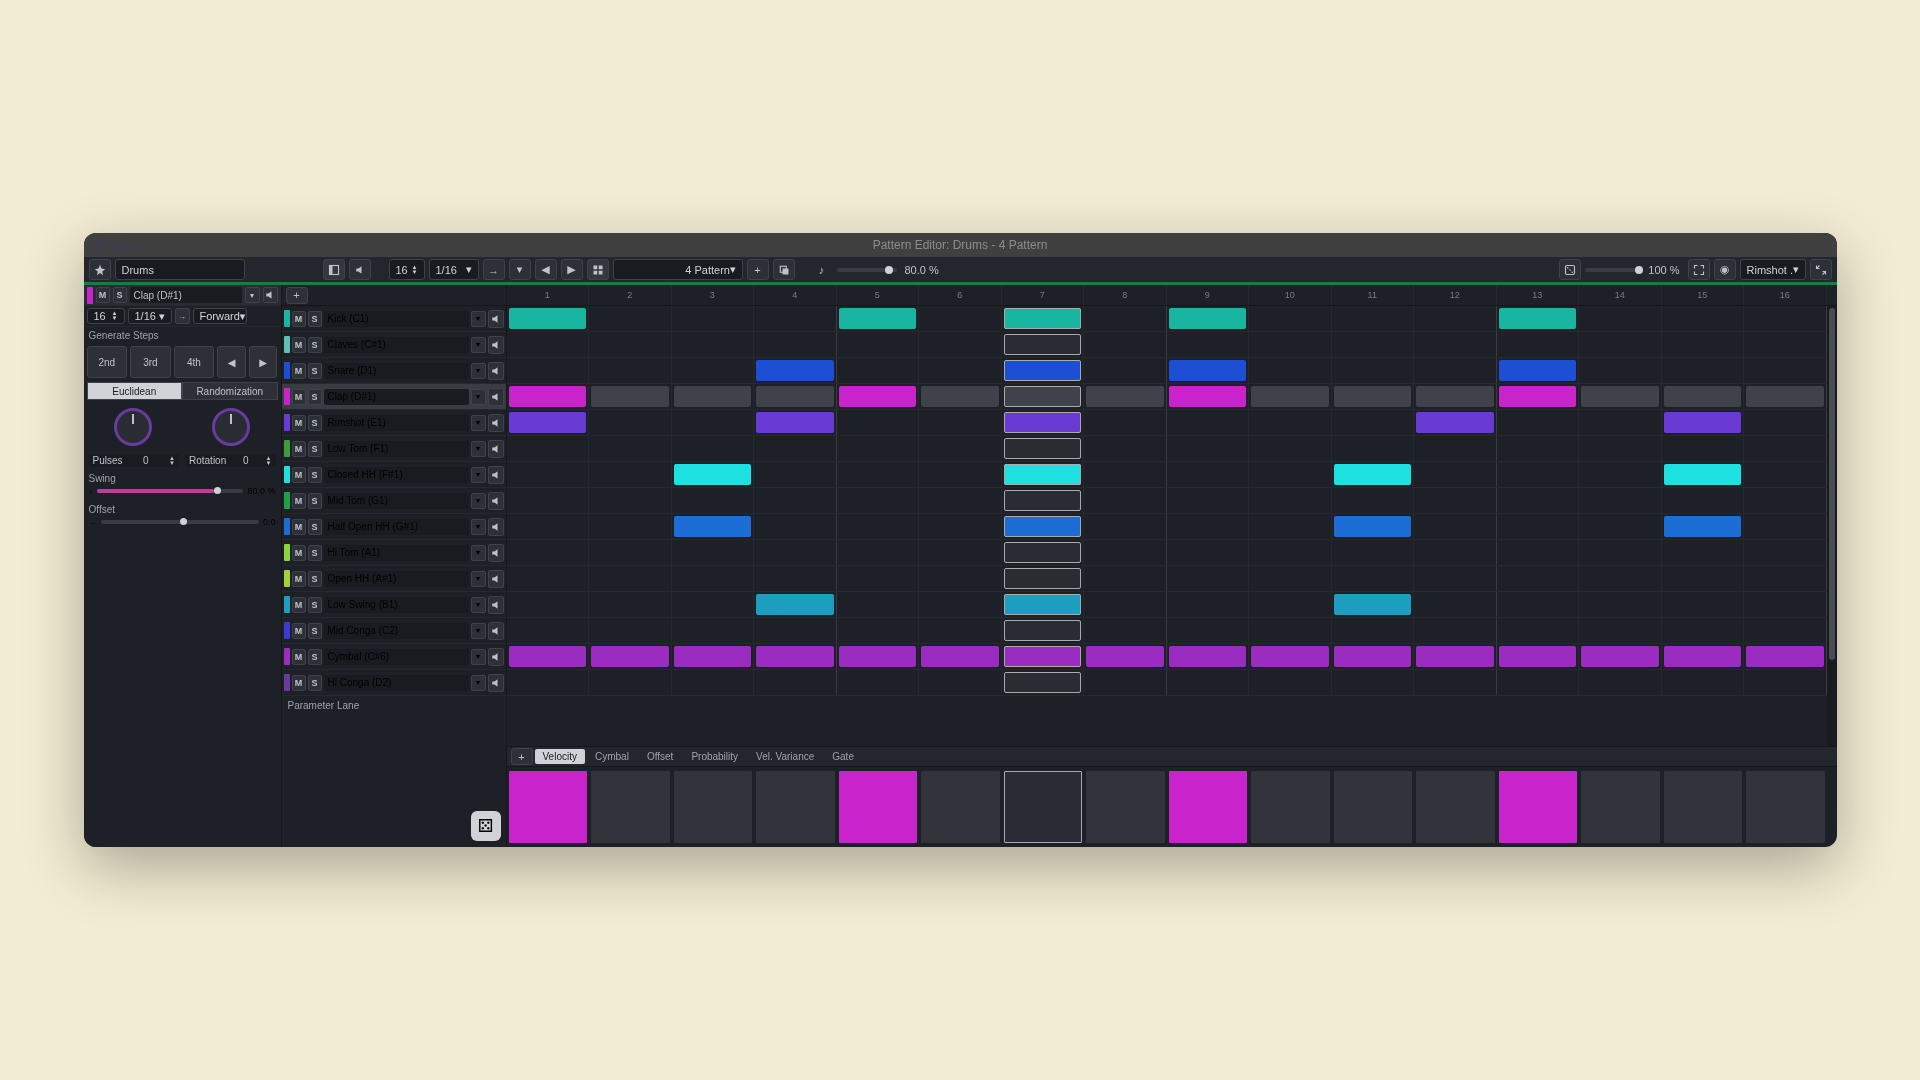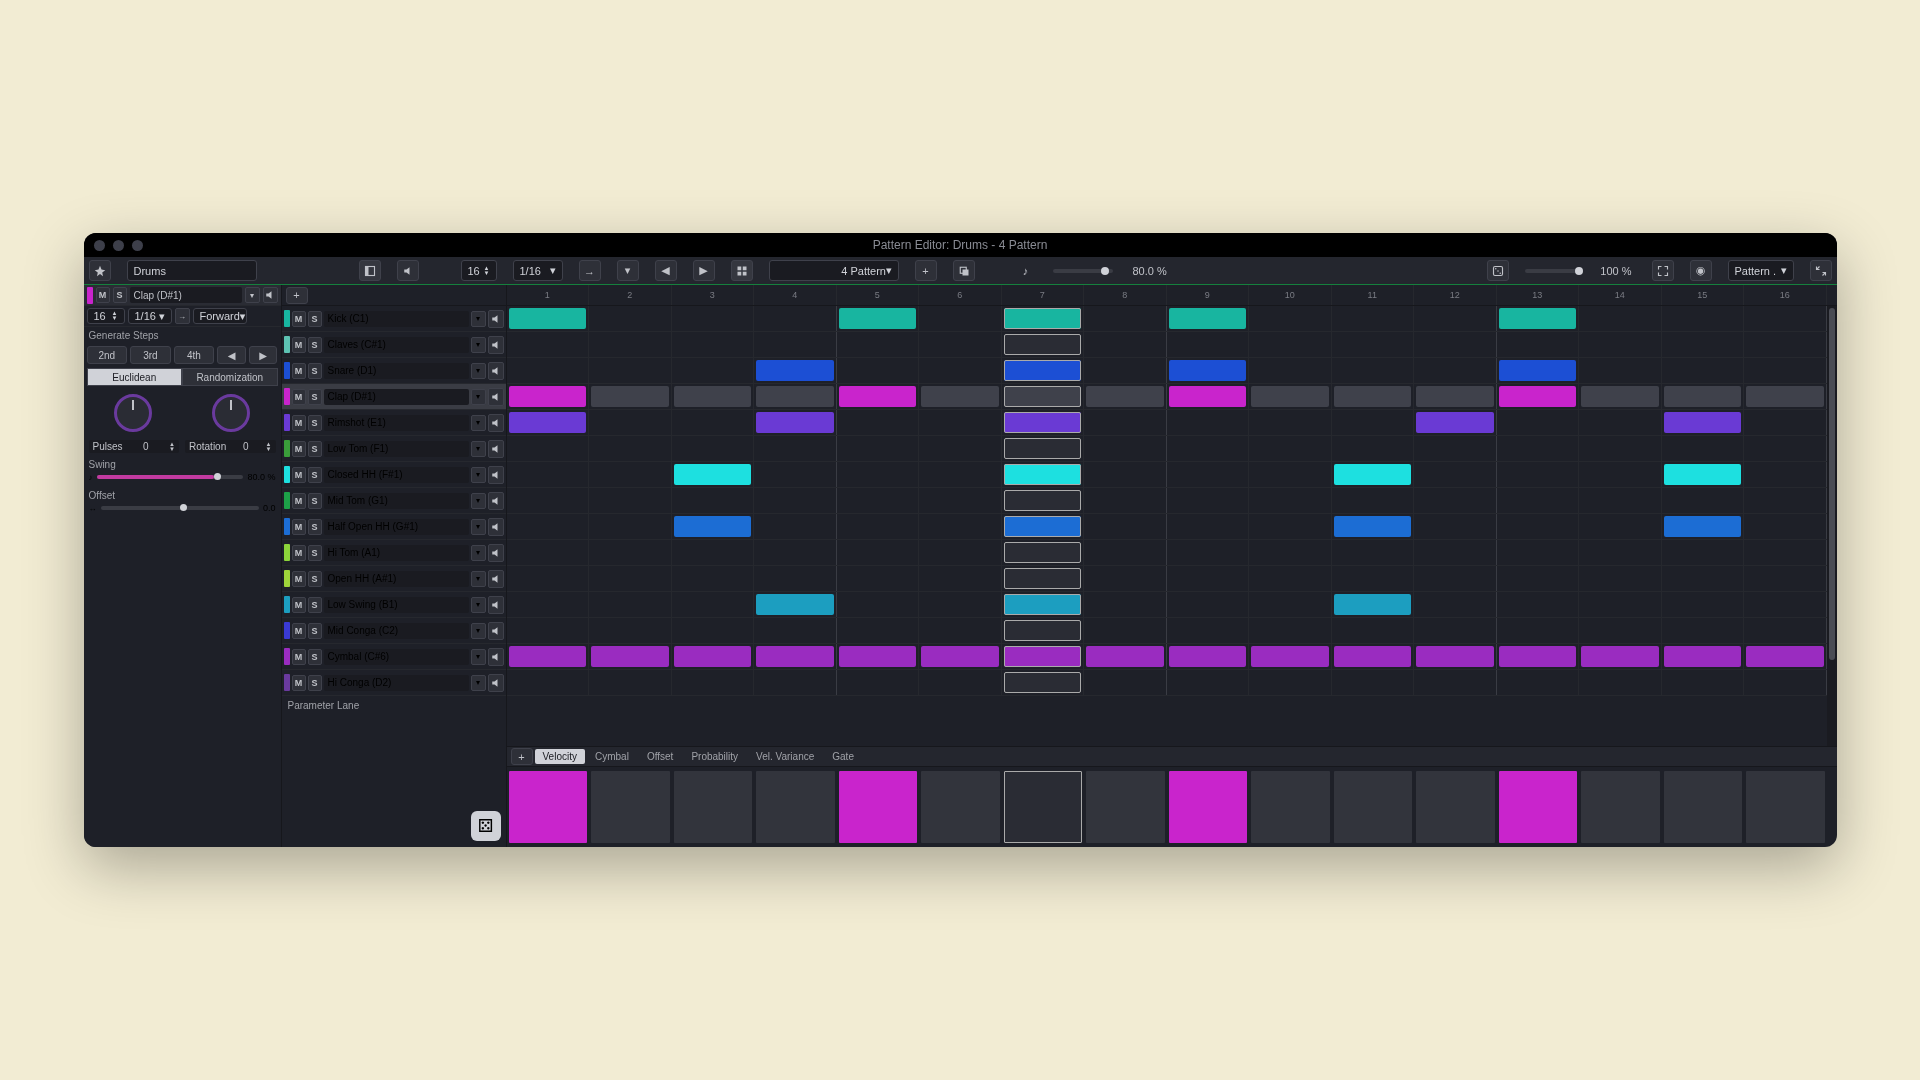--- a/index.html
+++ b/index.html
@@ -1,39 +1,39 @@
 <!DOCTYPE html>
 <html><head>
 <meta charset="utf-8">
 <style>
 * { margin:0; padding:0; box-sizing:border-box; font-family:-apple-system,Helvetica,Arial,sans-serif; }
 body { background:#f2ecd3; width:1920px; height:1080px; display:flex; align-items:center; justify-content:center; }
 .window { width:1753px; height:614px; background:#1e2028; border-radius:12px; overflow:hidden; box-shadow:0 20px 60px rgba(0,0,0,0.3); display:flex; flex-direction:column; }
-.titlebar { height:24px; background:#000000; display:flex; align-items:center; padding:0 10px; position:relative; }
+.titlebar { height:24px; background:#404040; display:flex; align-items:center; padding:0 10px; position:relative; }
 .traffic { display:flex; gap:8px; }
 .dot { width:11px; height:11px; border-radius:50%; background:#3d3f4a; }
 .title { position:absolute; left:50%; transform:translateX(-50%); font-size:12px; color:#8a8c94; }
-.toolbar { height:28px; background:#24262e; display:flex; align-items:center; padding:0 5px; gap:16px; border-bottom:1px solid #15803d; }
+.toolbar { height:28px; background:#24262e; display:flex; align-items:center; padding:0 5px; gap:4px; border-bottom:3px solid #15803d; }
 .btn { height:21px; background:#2e3038; border:1px solid #3f414b; border-radius:3px; color:#c0c2c8; font-size:11px; display:flex; align-items:center; justify-content:center; cursor:pointer; padding:0 6px; }
 .btn.icon { width:22px; padding:0; }
 .btn.sq { background:#35373f; }
 .txt-input { height:21px; background:#1a1b21; border:1px solid #3f414b; border-radius:3px; color:#d0d2d8; font-size:11px; padding:0 6px; display:flex; align-items:center; }
 .slider { width:60px; height:4px; background:#3a3c44; border-radius:2px; position:relative; }
 .slider .thumb { position:absolute; width:8px; height:8px; background:#d0d2d8; border-radius:50%; top:-2px; }
 .content { flex:1; display:flex; }
 .sidebar { width:198px; background:#1e2028; border-right:1px solid #16171c; display:flex; flex-direction:column; }
 .sb-row { height:21px; display:flex; align-items:center; gap:3px; padding:2px 3px; font-size:10px; color:#c0c2c8; border-bottom:1px solid #26282e; }
 .sb-row.accent { background:#2a2c34; }
 .chip { width:6px; height:17px; border-radius:1px; }
 .ms { width:14px; height:16px; background:#2e3038; border:1px solid #3f414b; border-radius:2px; display:flex; align-items:center; justify-content:center; font-size:9px; font-weight:bold; color:#c0c2c8; }
 .sb-label { flex:1; background:#1a1b21; height:16px; border-radius:2px; padding:0 4px; display:flex; align-items:center; font-size:10px; }
 .mini-btn { width:15px; height:16px; background:#2e3038; border:1px solid #3f414b; border-radius:2px; display:flex; align-items:center; justify-content:center; font-size:8px; }
 .sb-section { padding:3px 5px; font-size:10px; color:#a0a2a8; }
 .sb-btnrow { display:flex; gap:3px; padding:2px 3px; }
-.sb-btnrow .btn { flex:1; font-size:10px; height:18px; }
+.sb-btnrow .btn { flex:1; font-size:10px; height:32px; }
 .tab-toggle { display:flex; margin:2px 3px; }
 .tab-toggle .tab { flex:1; height:18px; font-size:10px; display:flex; align-items:center; justify-content:center; border:1px solid #3f414b; }
 .tab-toggle .tab.active { background:#d0d2d8; color:#1a1b21; }
 .tab-toggle .tab:not(.active) { background:#2e3038; color:#c0c2c8; }
 .knob-row { display:flex; justify-content:space-around; padding:6px 0; }
 .knob { width:38px; height:38px; border-radius:50%; border:3px solid #6a3a9e; background:#2a2c34; position:relative; }
 .knob:after { content:''; position:absolute; width:2px; height:10px; background:#c0c2c8; top:3px; left:50%; transform:translateX(-50%); }
 .param-row { display:flex; gap:6px; padding:2px 5px; font-size:10px; color:#c0c2c8; }
 .param-row .p { flex:1; display:flex; align-items:center; justify-content:space-between; background:#1a1b21; padding:1px 4px; border-radius:2px; }
 .spinner { display:flex; flex-direction:column; font-size:6px; line-height:5px; }
@@ -153,21 +153,21 @@
         <div class="thumb" style="left:90%"></div>
       </div>
     <div style="font-size:11px;color:#c0c2c8;padding:0 4px">100 %</div>
     <div class="btn icon">
         <svg viewBox="0 0 16 16">
           <path d="M2 6V2h4M14 6V2h-4M2 10v4h4M14 10v4h-4" fill="none" stroke="#c0c2c8" stroke-width="1.5"></path>
         </svg>
       </div>
     <div class="btn icon">◉</div>
     <div class="txt-input" style="width:66px;justify-content:space-between">
-        <span>Pattern .</span>
+        <span>Rimshot .</span>
         <span>▾</span>
       </div>
     <div class="btn icon">
         <svg viewBox="0 0 16 16">
           <path d="M6 2L2 6M2 2v4h4M10 14l4-4M14 14v-4h-4" fill="none" stroke="#c0c2c8" stroke-width="1.5"></path>
         </svg>
       </div>
   </div>
 
   <div class="content">

